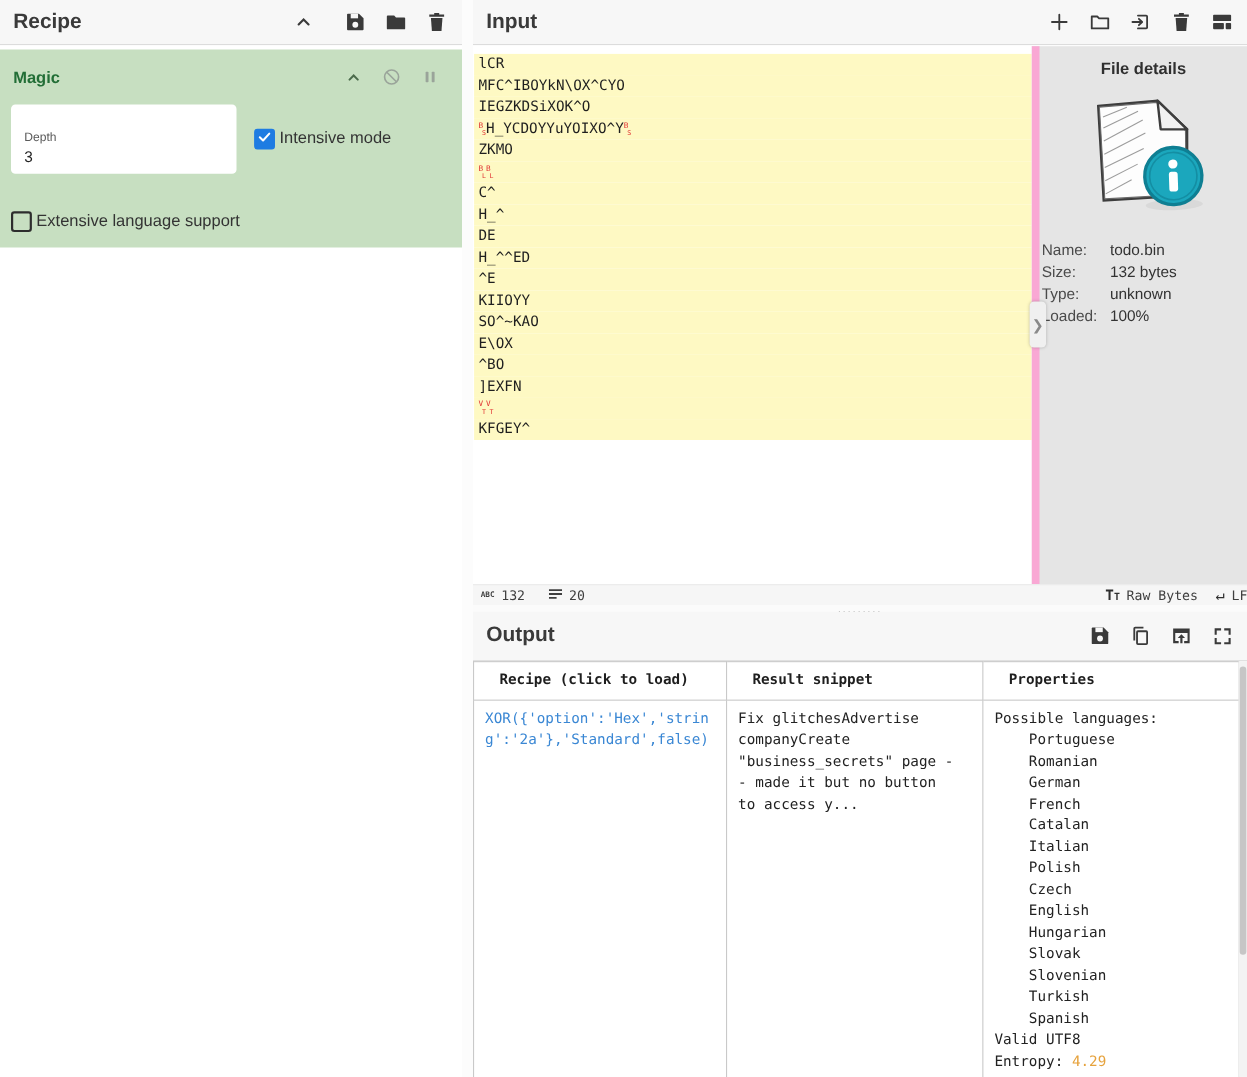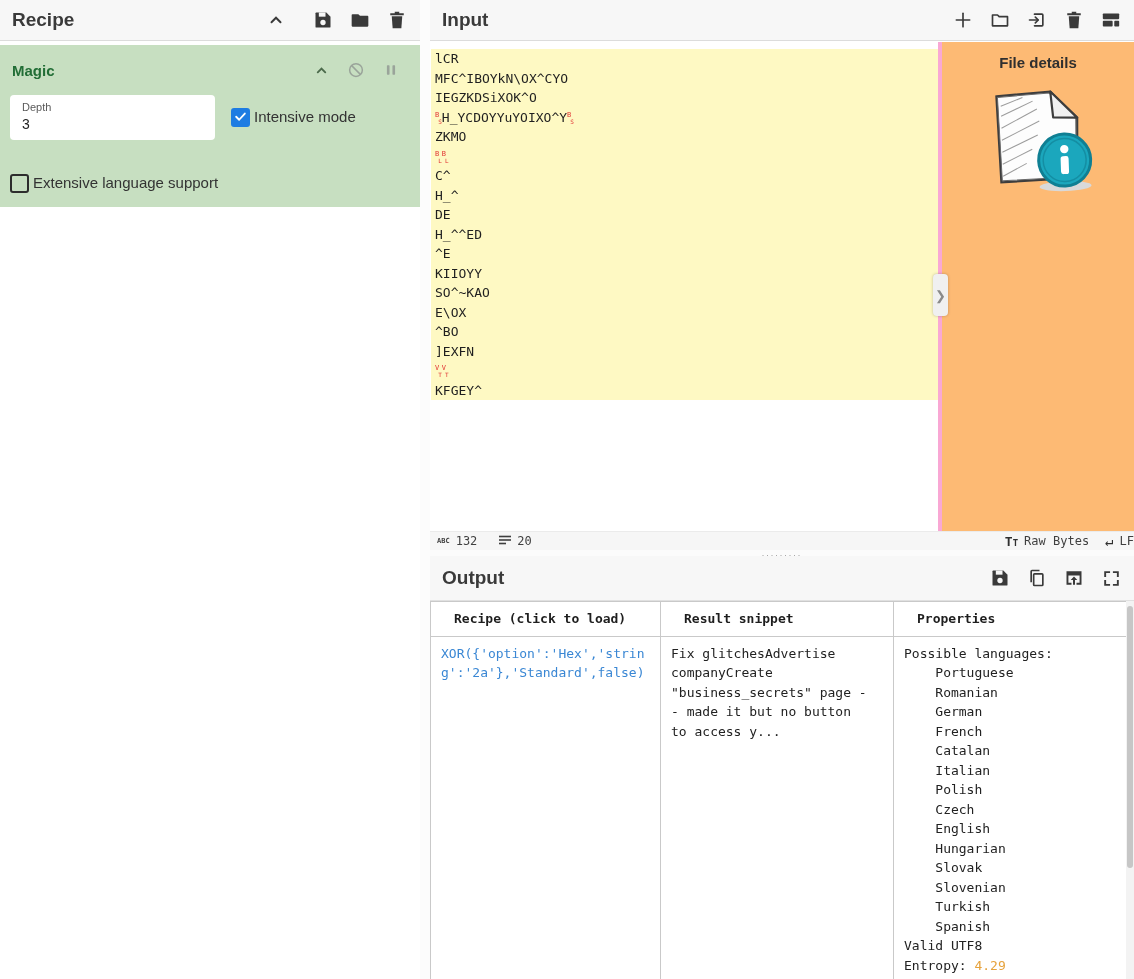--- a/index.html
+++ b/index.html
@@ -13,21 +13,21 @@
   .icon-btn{width:22px;height:22px;display:flex;align-items:center;justify-content:center;cursor:pointer;}
   .icon-btn svg{display:block;}
   
   .left-pane{position:absolute;left:0;top:0;width:420px;height:979px;background:#fff;}
   .gutter{position:absolute;left:420px;top:0;width:10px;height:979px;background:#fcfcfc;}
   .magic-block{margin-top:4px;background:#c7dfc1;padding:10px 10px 14px 10px;box-sizing:border-box;}
   .magic-head{display:flex;align-items:center;padding:4px 2px 2px 2px;}
   .magic-title{font-weight:bold;font-size:15px;color:#226e36;}
   .magic-icons{margin-left:auto;display:flex;align-items:center;gap:13px;padding-right:6px;}
   .arg-row{display:flex;align-items:center;margin-top:12px;}
-  .field-box{width:205px;background:#fff;border-radius:4px;padding:6px 12px 8px 12px;box-sizing:border-box;}
+  .field-box{width:205px;background:#fff;border-radius:4px;padding:24px 12px 8px 12px;box-sizing:border-box;}
   .field-label{font-size:11px;color:#5a5a5a;}
   .field-value{font-size:14px;color:#222;margin-top:3px;}
   .chk-row{display:flex;align-items:flex-start;gap:4px;cursor:pointer;}
   .chk{width:19px;height:19px;border-radius:3px;box-sizing:border-box;flex:0 0 auto;
        display:flex;align-items:center;justify-content:center;}
   .chk.unchecked{border:2px solid #2d2d2d;background:transparent;}
   .chk.checked{background:#1e7ce2;border:2px solid #1e7ce2;}
   .chk-label{font-size:15px;color:#333;}
   .ext-row{margin-top:34px;padding-left:0;}
   .crib-box{margin-top:28px;height:43px;background:#fff;border-radius:4px;display:flex;
@@ -39,21 +39,21 @@
   .input-text{flex:1;padding:7px 0 0 1px;font-family:"DejaVu Sans Mono",monospace;
               font-size:13px;line-height:19.5px;color:#1f1f1f;background:#fff;overflow:hidden;cursor:text;}
   .iline{height:19.5px;white-space:pre;padding-left:4px;}
   .iline.full{background:#fef9c3;}
   .iline .part{background:#f5ee3a;}
   .caret{display:inline-block;width:1.5px;height:15px;background:#111;vertical-align:-2px;}
   .cc{color:#e03131;display:inline-block;line-height:0;}
   .cc sup{font-size:7px;vertical-align:5px;}
   .cc sub{font-size:6px;vertical-align:-2px;margin-left:-1px;}
   
-  .file-details{width:196px;border-left:4px solid #f9a8d4;background:#fdba74;
+  .file-details{width:196px;border-left:7px solid #f9a8d4;background:#e5e5e5;
                 padding:12px 2px;box-sizing:border-box;position:relative;}
   .fd-title{font-weight:bold;font-size:15px;color:#2f2f2f;text-align:center;}
   .fd-img{display:flex;justify-content:center;margin-top:12px;}
   .fd-rows{margin-top:16px;font-size:14px;color:#3d3d3d;}
   .fd-row{display:flex;line-height:20px;}
   .fd-label{width:62px;color:#4a4a4a;}
   .fd-value{color:#333;}
   .collapse-handle{position:absolute;left:-9px;top:232px;width:15px;height:42px;background:#f0f0f0;
                    border-radius:4px;box-shadow:0 0 3px rgba(0,0,0,.25);display:flex;align-items:center;
                    justify-content:center;color:#8a8a8a;font-size:13px;cursor:pointer;}
@@ -276,20 +276,38 @@
                   <line x1="30" y1="80" x2="60" y2="66"></line>
                 <line x1="30" y1="92" x2="54" y2="80"></line>
               </g>
               <ellipse cx="92" cy="104" rx="26" ry="5" fill="#d9d9d9"></ellipse>
               <circle cx="92" cy="78" r="26" fill="#1ba7bd" stroke="#0f7f93" stroke-width="3"></circle>
               <circle cx="92" cy="78" r="21.5" fill="none" stroke="#148ea3" stroke-width="1.5"></circle>
               <circle cx="92" cy="67" r="4.2" fill="#fff"></circle>
               <rect x="88" y="74" width="8" height="18" rx="2.5" fill="#fff"></rect>
             </g>
           </svg>
+        </div>
+        <div class="fd-rows">
+          <div class="fd-row">
+            <span class="fd-label">Name:</span>
+            <span class="fd-value">todo.bin</span>
+          </div>
+          <div class="fd-row">
+            <span class="fd-label">Size:</span>
+            <span class="fd-value">132 bytes</span>
+          </div>
+          <div class="fd-row">
+            <span class="fd-label">Type:</span>
+            <span class="fd-value">unknown</span>
+          </div>
+          <div class="fd-row">
+            <span class="fd-label">Loaded:</span>
+            <span class="fd-value">100%</span>
+          </div>
         </div>
         <div class="collapse-handle">
           <span>❯</span>
         </div>
       </div>
     </div>
 
     <div class="input-footer">
       <span class="ft-item">
         <span class="abc-glyph">ABC</span>

